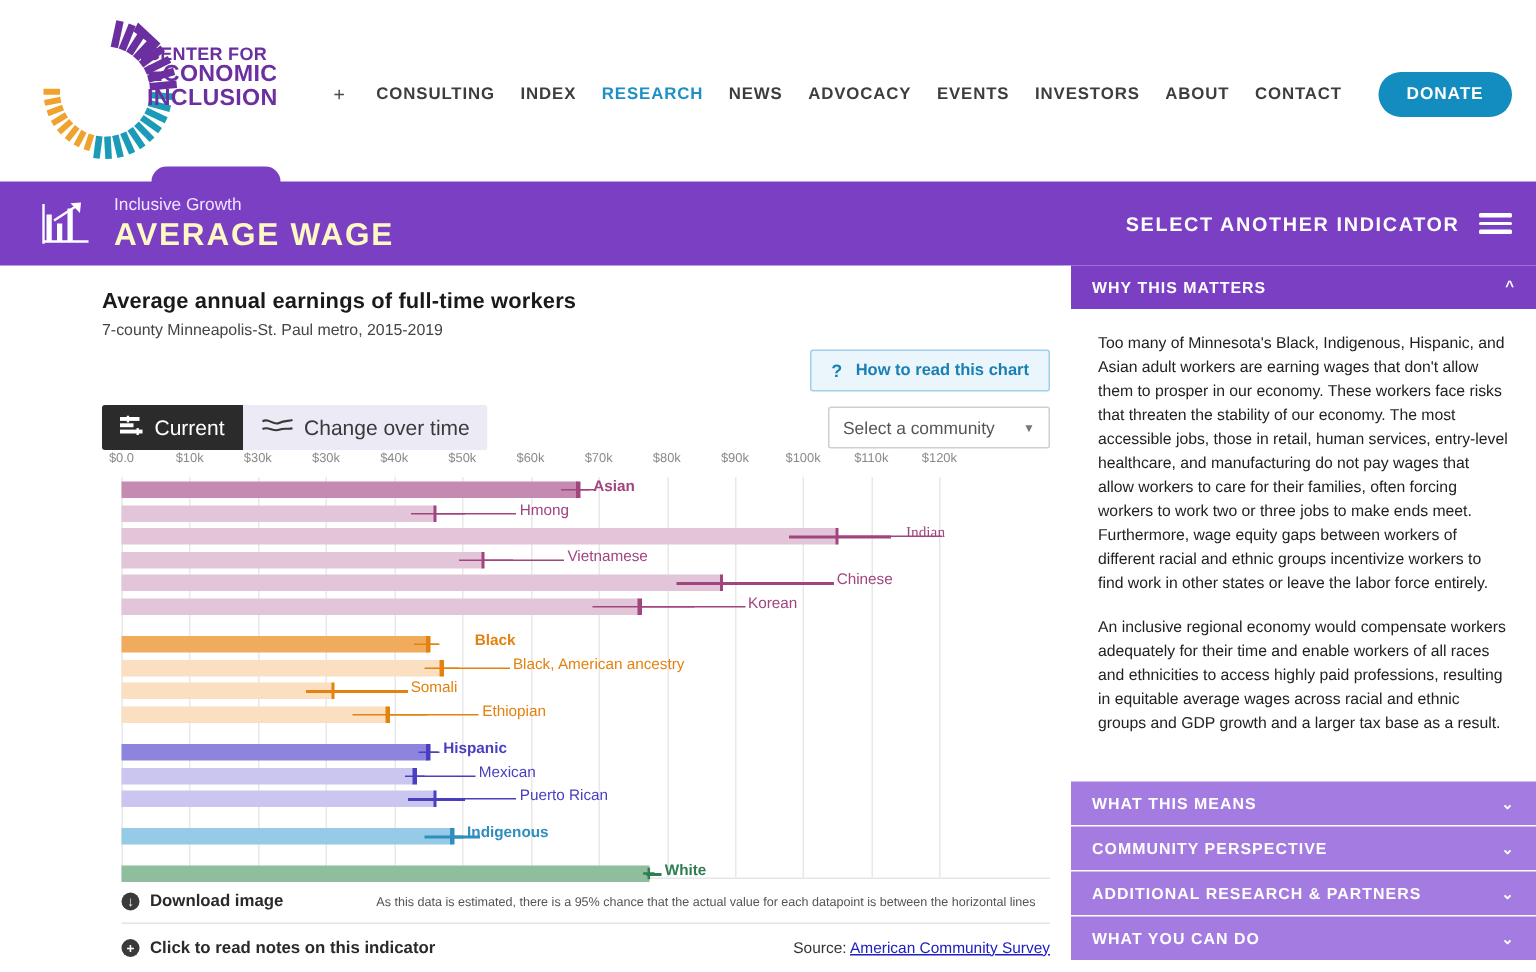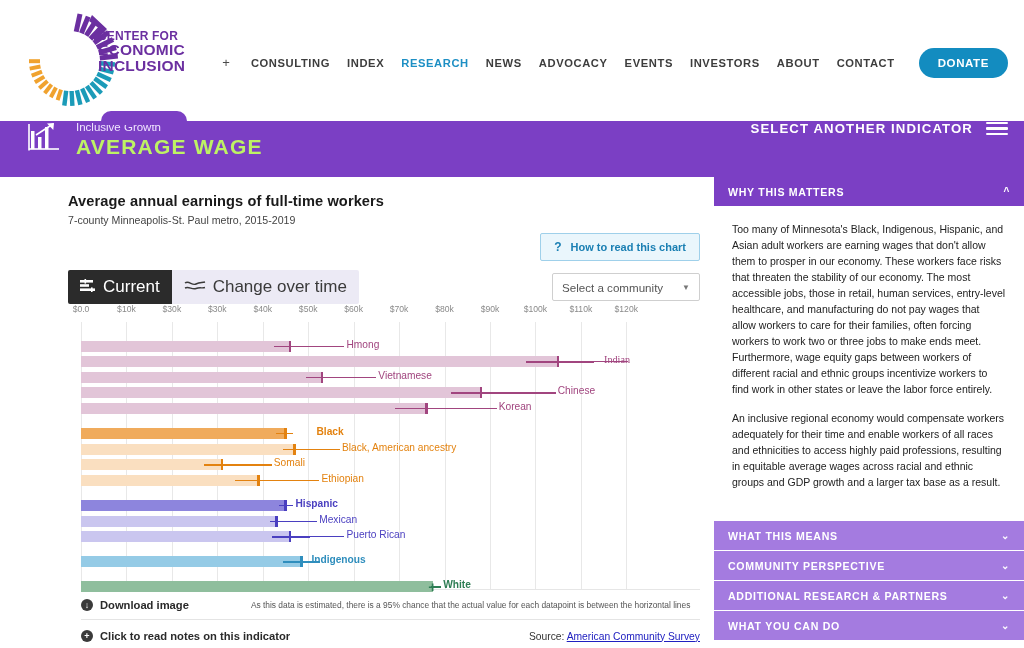--- a/index.html
+++ b/index.html
@@ -60,34 +60,34 @@
     padding: 9px 19px;
     font-size: 11.5px; font-weight: bold; letter-spacing: .6px;
     border: none; cursor: pointer;
     margin-left: 7px;
   }
 
   
   .banner {
     height: 56px;
     background: #7b3fc4;
-    display: flex; align-items: flex-start;
+    display: flex; align-items: center;
     position: relative;
     padding: 0 16px 0 28px;
   }
   .banner-notch {
     position: absolute; left: 101px; top: -10px;
     width: 86px; height: 14px;
     background: #7b3fc4;
     border-radius: 10px 10px 0 0;
   }
   .banner-icon { width: 34px; height: 32px; position: relative; margin-right: 14px; }
   .banner-titles { display: flex; flex-direction: column; justify-content: center; }
   .banner-sub { color: #f0e4ff; font-size: 11.5px; line-height: 1.1; margin-bottom: 2px; }
-  .banner-title { color: #bef264; font-size: 21px; font-weight: bold; letter-spacing: 1.2px; line-height: 1; }
+  .banner-title { color: #fef9c3; font-size: 21px; font-weight: bold; letter-spacing: 1.2px; line-height: 1; }
   .banner-right {
     margin-left: auto;
     display: flex; align-items: center; gap: 13px;
     cursor: pointer;
   }
   .banner-right-label { color: #fff; font-size: 13.2px; font-weight: bold; letter-spacing: 1.1px; }
   .hamburger { display: flex; flex-direction: column; gap: 3px; }
   .hamburger i { display: block; width: 22px; height: 2.6px; background: #fff; border-radius: 1px; }
 
   
@@ -107,21 +107,21 @@
   }
   .howto-q { color: #1a7fb3; font-weight: bold; font-size: 12px; }
 
   .controls-row {
     display: flex; align-items: center; justify-content: space-between;
     margin-top: 9px;
   }
   .seg { display: flex; border-radius: 2px; overflow: hidden; }
   .seg-btn {
     display: inline-flex; align-items: center; gap: 7px;
-    font-size: 17px; padding: 7px 12px;
+    font-size: 14px; padding: 7px 12px;
     cursor: pointer; border: none;
     font-family: inherit;
   }
   .seg-btn.on { background: #2b2b2b; color: #fff; }
   .seg-btn.off { background: #eceaf5; color: #3a3a3a; }
   .seg-ico { display: block; }
 
   .community-select {
     width: 148px; height: 28px;
     border: 1px solid #cfcfcf; border-radius: 2px;
@@ -345,20 +345,27 @@
         <div class="gridline" style="left: 136.32px;"></div>
         <div class="gridline" style="left: 181.76px;"></div>
         <div class="gridline" style="left: 227.2px;"></div>
         <div class="gridline" style="left: 272.64px;"></div>
         <div class="gridline" style="left: 318.08px;"></div>
         <div class="gridline" style="left: 363.52px;"></div>
         <div class="gridline" style="left: 408.96px;"></div>
         <div class="gridline" style="left: 454.4px;"></div>
         <div class="gridline" style="left: 499.84px;"></div>
         <div class="gridline" style="left: 545.28px;"></div>
+        <div class="row" style="top: 3px;">
+          <div class="bar" style="width: 304.448px; background: rgb(197, 138, 178);"></div>
+          <div class="whisker" style="left: 293.088px; width: 22.72px; background: rgb(161, 69, 127);"></div>
+          <div class="tickmark" style="left: 303.148px; background: rgb(161, 69, 127);"></div>
+          <div class="lead" style="left: 304.448px; width: 8px; background: rgb(161, 69, 127);"></div>
+          <span class="rowlabel bold" style="left: 314.448px; color: rgb(161, 69, 127);">Asian</span>
+        </div>
         <div class="row" style="top: 18.6px;">
           <div class="bar" style="width: 209.024px; background: rgb(226, 197, 216);"></div>
           <div class="whisker" style="left: 193.12px; width: 36.352px; background: rgb(161, 69, 127);"></div>
           <div class="tickmark" style="left: 207.724px; background: rgb(161, 69, 127);"></div>
           <div class="lead" style="left: 209.024px; width: 54.448px; background: rgb(161, 69, 127);"></div>
           <span class="rowlabel" style="left: 265.472px; color: rgb(161, 69, 127);">Hmong</span>
         </div>
         <div class="row" style="top: 34.2px;">
           <div class="bar" style="width: 477.12px; background: rgb(226, 197, 216);"></div>
           <div class="whisker" style="left: 445.312px; width: 68.16px; background: rgb(161, 69, 127);"></div>

